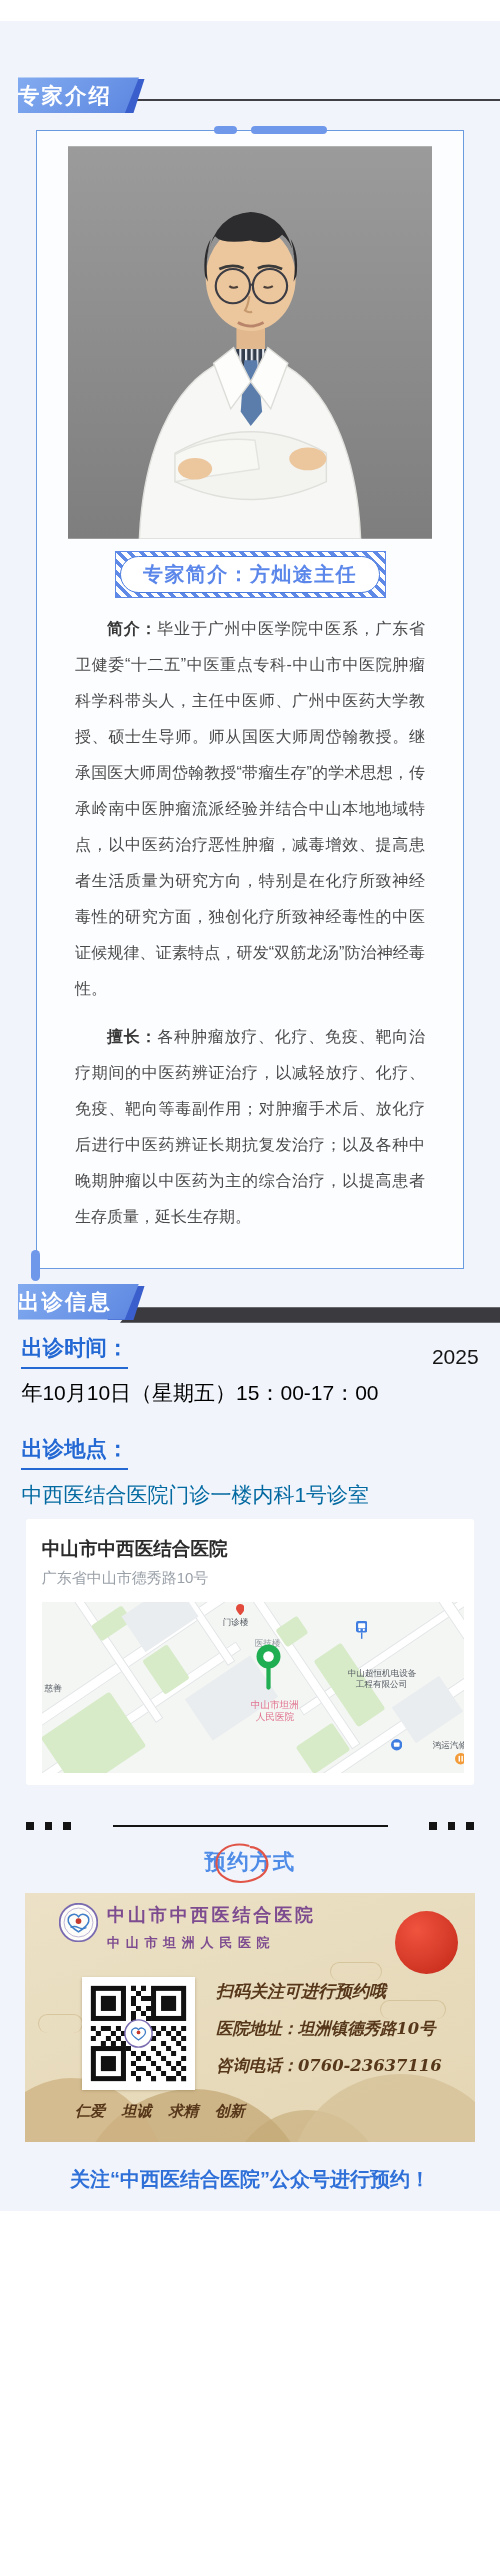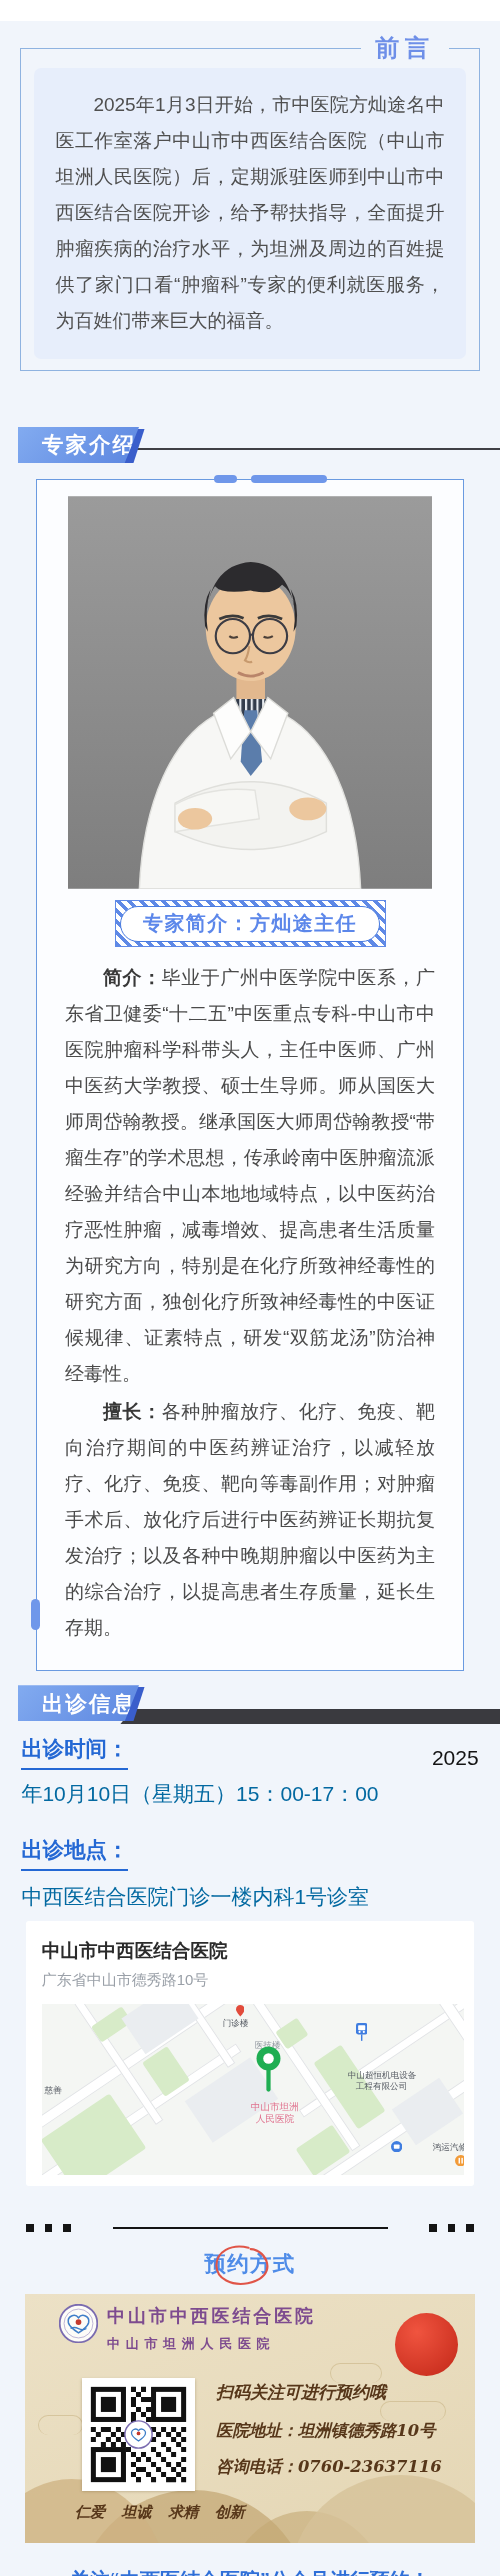--- a/index.html
+++ b/index.html
@@ -14,49 +14,49 @@
   .preface-panel{margin:18.6px 13px 11.4px;background:#e7eefb;border-radius:7.1px;padding:18.6px 21.4px 20px;}
   .preface-panel p{margin:0;font-size:19px;line-height:36px;color:#4f4f4f;text-align:justify;text-indent:2em;}
 
   
   .sec-row{position:relative;height:36px;margin-top:56px;}
   .sec-row.second{margin-top:14.3px;}
   .sec-accent{position:absolute;left:113px;top:2.1px;width:26px;height:34px;background:#3a5ecb;transform:skewX(-18deg);}
   .sec-shape{position:absolute;left:18px;top:0;width:121px;height:36px;
     background:linear-gradient(135deg,#82abf0,#5c86e0);
     clip-path:polygon(0 0,100% 0,calc(100% - 14.3px) 100%,0 100%);
-    display:flex;align-items:center;padding-left:24px;box-sizing:border-box;
+    display:flex;align-items:center;box-sizing:border-box;
     color:#fff;font-size:21.4px;font-weight:bold;letter-spacing:2.1px;}
   .sec-line{position:absolute;left:130px;right:0;top:21.4px;height:2.1px;background:#3f3f45;}
   .sec-slab{position:absolute;left:120px;right:0;top:23.6px;height:15.7px;background:#3a3a3f;
     clip-path:polygon(13px 0,100% 0,100% 100%,0 100%);}
 
   
   .expert-card{position:relative;margin:16.4px 36px 0;border:1.4px solid #6a9ae0;background:#fcfdff;
     padding:15.7px 26px 21.4px;box-sizing:border-box;}
   .pill{position:absolute;height:7.9px;border-radius:4.3px;background:#6f97ea;top:-5px;}
   .pill-s{left:177px;width:23px;}
   .pill-l{left:214px;width:76px;}
   .pill-side{position:absolute;left:-5.7px;top:1119px;width:8.6px;height:31px;border-radius:5px;background:#6f97ea;}
   .photo-wrap{width:364px;height:393px;margin:0 auto;overflow:hidden;}
   .badge{position:relative;width:271px;height:47px;margin:11.4px auto 0;
     background:repeating-linear-gradient(45deg,#5f89e6 0 3.6px,#ffffff 3.6px 7.9px);border:1.4px solid #5f89e6;box-sizing:border-box;}
   .badge-inner{position:absolute;inset:4.3px;background:#ffffff;border:1.4px solid #4a7ce0;border-radius:21.4px;
     display:flex;align-items:center;justify-content:center;
     color:#5c87ea;font-size:20px;font-weight:bold;letter-spacing:1.4px;}
   .bio{margin-top:13px;}
-  .bio p{margin:2px;font-size:19px;line-height:36px;color:#4a4a4a;text-align:justify;text-indent:2em;}
+  .bio p{margin:12px;font-size:16px;line-height:36px;color:#4a4a4a;text-align:justify;text-indent:2em;}
   .bio b{color:#383838;}
 
   
   .clinic{margin:13px 21.4px 0;}
   .c-row1{display:flex;justify-content:space-between;align-items:flex-end;}
   .c-label{color:#2468d4;font-size:21.4px;font-weight:bold;border-bottom:2.9px solid #2468d4;padding-bottom:5px;}
   .c-val{color:#141414;font-size:21px;}
-  .c-line2{margin-top:10px;font-size:21px;color:#0369a1;}
+  .c-line2{margin-top:10px;font-size:21px;color:#000000;}
   .c-loc-label{margin-top:27px;display:inline-block;}
   .c-loc-val{margin-top:11.4px;font-size:21px;color:#0369a1;}
 
   
   .map-card{margin:10px 26px 0;background:#ffffff;border-radius:2.9px;padding:17px 10px 11.4px 15.7px;}
   .map-title{margin:0;font-size:18.6px;font-weight:bold;color:#2b2b2b;}
   .map-sub{margin:7.1px 0 0;font-size:15px;color:#9aa0a8;}
   .map-area{position:relative;margin-top:14.3px;height:171px;background:#f4f6f3;overflow:hidden;}
   .road{position:absolute;background:#ffffff;border:0.7px solid #e2e4e6;}
   .rA{transform:rotate(-34deg);}
@@ -105,26 +105,20 @@
 
   
   .footer{padding:24px 0 8.6px;text-align:center;font-size:20px;font-weight:bold;color:#2f6fd8;}
 </style>
 </head>
 <body>
 
 <div class="top-white"></div>
 <div class="page">
 
-  <section class="preface-card">
-    <div class="preface-title">前言</div>
-    <div class="preface-panel">
-      <p>2025年1月3日开始，市中医院方灿途名中医工作室落户中山市中西医结合医院（中山市坦洲人民医院）后，定期派驻医师到中山市中西医结合医院开诊，给予帮扶指导，全面提升肿瘤疾病的治疗水平，为坦洲及周边的百姓提供了家门口看“肿瘤科”专家的便利就医服务，为百姓们带来巨大的福音。</p>
-    </div>
-  </section>
 
   <div class="sec-row">
     <div class="sec-line"></div>
     <div class="sec-accent"></div>
     <div class="sec-shape">专家介绍</div>
   </div>
 
   <section class="expert-card">
     <div class="pill pill-s"></div>
     <div class="pill pill-l"></div>

